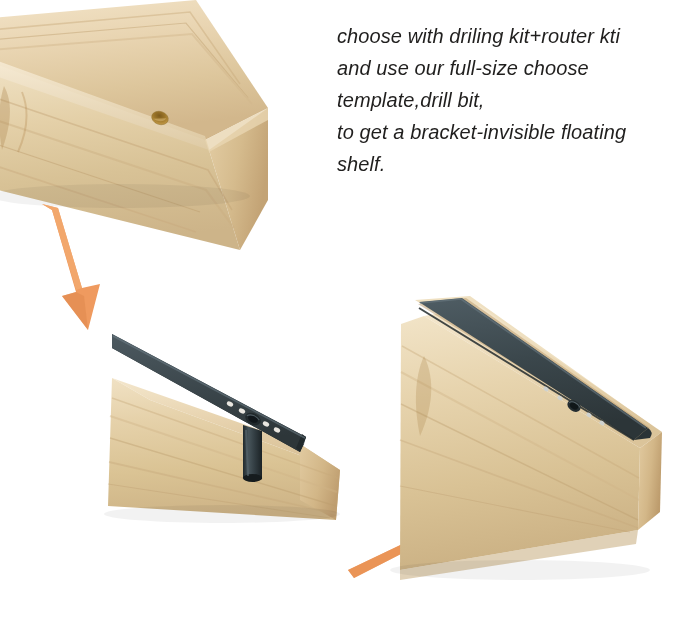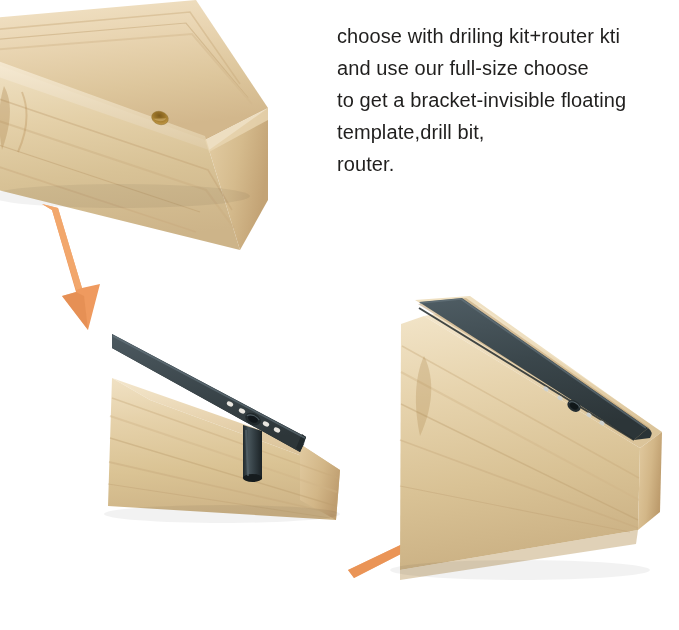--- a/index.html
+++ b/index.html
@@ -9,20 +9,21 @@
   }
   body {
     font-family: "Liberation Sans", sans-serif;
   }
   #canvas {
     position: relative;
     width: 679px;
     height: 630px;
     background: #ffffff;
     overflow: hidden;
+    font-style: italic;
   }
 
   
   #instructions {
     position: absolute;
     left: 337px;
     top: 20px;
     width: 335px;
     color: #201f1e;
     font-size: 20px;
@@ -287,18 +288,18 @@
         <ellipse cx="574" cy="406" rx="7.2" ry="5.2" fill="#242d30" transform="rotate(34 574 406)"></ellipse>
         <ellipse cx="574" cy="406" rx="4.4" ry="3.1" fill="#101719" transform="rotate(34 574 406)"></ellipse>
         <path d="M568,406 a7.2,5.2 0 0 1 12,-2" fill="none" stroke="#6b7a81" stroke-width="1" opacity="0.7" transform="rotate(34 574 406)"></path>
       </g>
     </g>
   </svg>
 
   <div id="instructions">
     <span class="tline">choose with driling kit+router kti</span>
     <span class="tline">and use our full-size choose</span>
+    <span class="tline">template,drill bit,</span>
     <span class="tline">to get a bracket-invisible floating</span>
-    <span class="tline">template,drill bit,</span>
-    <span class="tline">router.</span>
+    <span class="tline">shelf.</span>
   </div>
 
 </div>
 
 </body></html>

